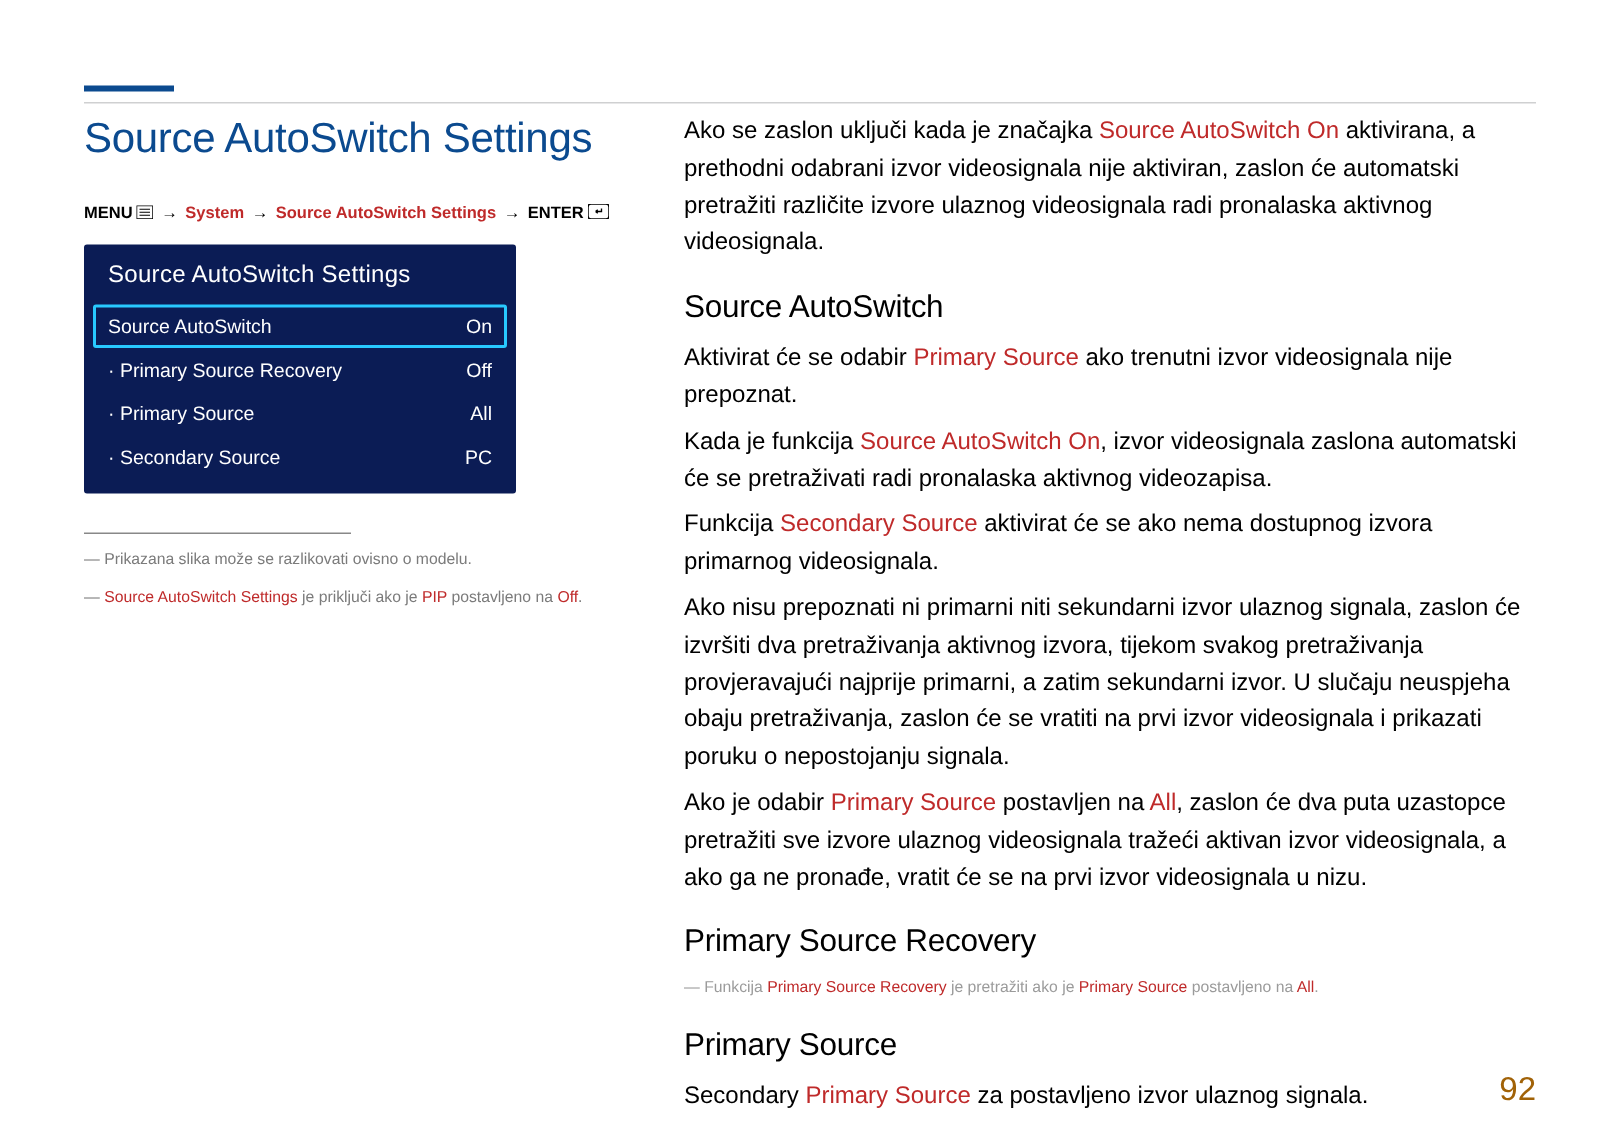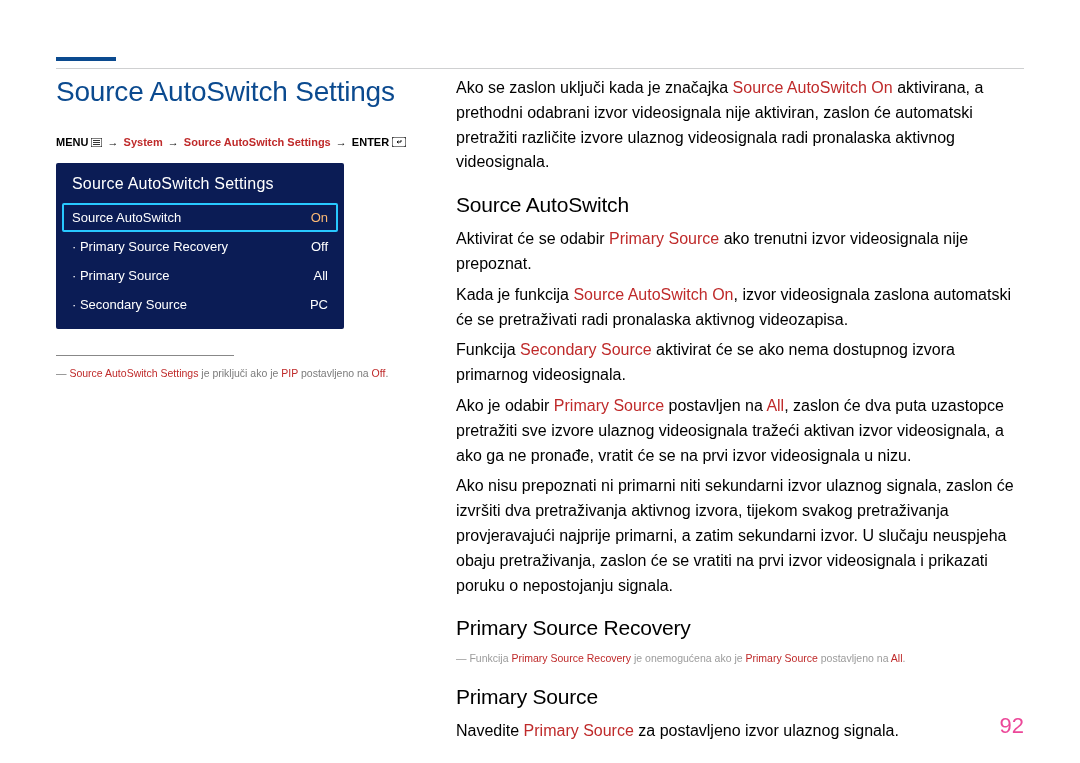--- a/index.html
+++ b/index.html
@@ -79,21 +79,21 @@
     font-size: 13px;
     font-weight: 400;
   }
   .osd-row.selected {
     margin: 0 6px;
     border: 2px solid #28c9ff;
     border-radius: 2px;
     padding: 5px 8px;
   }
   .osd-row .label-sel { color: #fff; }
-  .osd-row .value-sel { color: #fdba74; }
+  .osd-row .value-sel { color: #ffffff; }
   .osd-row .label { color: #fff; }
   .osd-row .dot::before { content: "· "; }
   .osd-row .value { color: #fff; }
 
   .notes { margin-top: 26px; }
   .note-rule {
     width: 178px;
     height: 1px;
     background: #888;
     margin-bottom: 9px;
@@ -132,21 +132,21 @@
     text-indent: -14px;
   }
   .subnote::before { content: "― "; }
   .subnote .hl { color: #bf2a2a; }
 
   .page-num {
     position: absolute;
     bottom: 24px;
     right: 56px;
     font-size: 22px;
-    color: #ec4899;
+    color: #a16207;
     font-weight: 300;
   }
 </style>
 </head>
 <body>
 
 <div class="tab-marker"></div>
 <div class="hr-top"></div>
 
 <div class="content">
@@ -193,42 +193,43 @@
         <span class="value">All</span>
       </div>
       <div class="osd-row">
         <span class="label dot">Secondary Source</span>
         <span class="value">PC</span>
       </div>
     </div>
 
     <div class="notes">
       <div class="note-rule"></div>
+      <div class="note">Prikazana slika može se razlikovati ovisno o modelu.</div>
       <div class="note">
         <span class="hl">Source AutoSwitch Settings</span><span> je priključi ako je </span><span class="hl">PIP</span><span> postavljeno na </span><span class="hl">Off</span><span>.</span>
       </div>
     </div>
   </div>
 
   <div class="right-col">
     <p>
       <span>Ako se zaslon uključi kada je značajka </span><span class="hl">Source AutoSwitch On</span><span> aktivirana, a prethodni odabrani izvor videosignala nije aktiviran, zaslon će automatski pretražiti različite izvore ulaznog videosignala radi pronalaska aktivnog videosignala.</span>
     </p>
 
     <h2>Source AutoSwitch</h2>
     <p><span>Aktivirat će se odabir </span><span class="hl">Primary Source</span><span> ako trenutni izvor videosignala nije prepoznat.</span></p>
     <p><span>Kada je funkcija </span><span class="hl">Source AutoSwitch On</span><span>, izvor videosignala zaslona automatski će se pretraživati radi pronalaska aktivnog videozapisa.</span></p>
     <p><span>Funkcija </span><span class="hl">Secondary Source</span><span> aktivirat će se ako nema dostupnog izvora primarnog videosignala.</span></p>
+    <p>Ako nisu prepoznati ni primarni niti sekundarni izvor ulaznog signala, zaslon će izvršiti dva pretraživanja aktivnog izvora, tijekom svakog pretraživanja provjeravajući najprije primarni, a zatim sekundarni izvor. U slučaju neuspjeha obaju pretraživanja, zaslon će se vratiti na prvi izvor videosignala i prikazati poruku o nepostojanju signala.</p>
     <p><span>Ako je odabir </span><span class="hl">Primary Source</span><span> postavljen na </span><span class="hl">All</span><span>, zaslon će dva puta uzastopce pretražiti sve izvore ulaznog videosignala tražeći aktivan izvor videosignala, a ako ga ne pronađe, vratit će se na prvi izvor videosignala u nizu.</span></p>
-    <p>Ako nisu prepoznati ni primarni niti sekundarni izvor ulaznog signala, zaslon će izvršiti dva pretraživanja aktivnog izvora, tijekom svakog pretraživanja provjeravajući najprije primarni, a zatim sekundarni izvor. U slučaju neuspjeha obaju pretraživanja, zaslon će se vratiti na prvi izvor videosignala i prikazati poruku o nepostojanju signala.</p>
 
     <h2>Primary Source Recovery</h2>
     <div class="subnote">
-      <span>Funkcija </span><span class="hl">Primary Source Recovery</span><span> je onemogućena ako je </span><span class="hl">Primary Source</span><span> postavljeno na </span><span class="hl">All</span><span>.</span>
+      <span>Funkcija </span><span class="hl">Primary Source Recovery</span><span> je pretražiti ako je </span><span class="hl">Primary Source</span><span> postavljeno na </span><span class="hl">All</span><span>.</span>
     </div>
 
     <h2>Primary Source</h2>
-    <p><span>Navedite </span><span class="hl">Primary Source</span><span> za postavljeno izvor ulaznog signala.</span></p>
+    <p><span>Secondary </span><span class="hl">Primary Source</span><span> za postavljeno izvor ulaznog signala.</span></p>
   </div>
 
 </div>
 
 <div class="page-num">92</div>
 
 </body></html>

